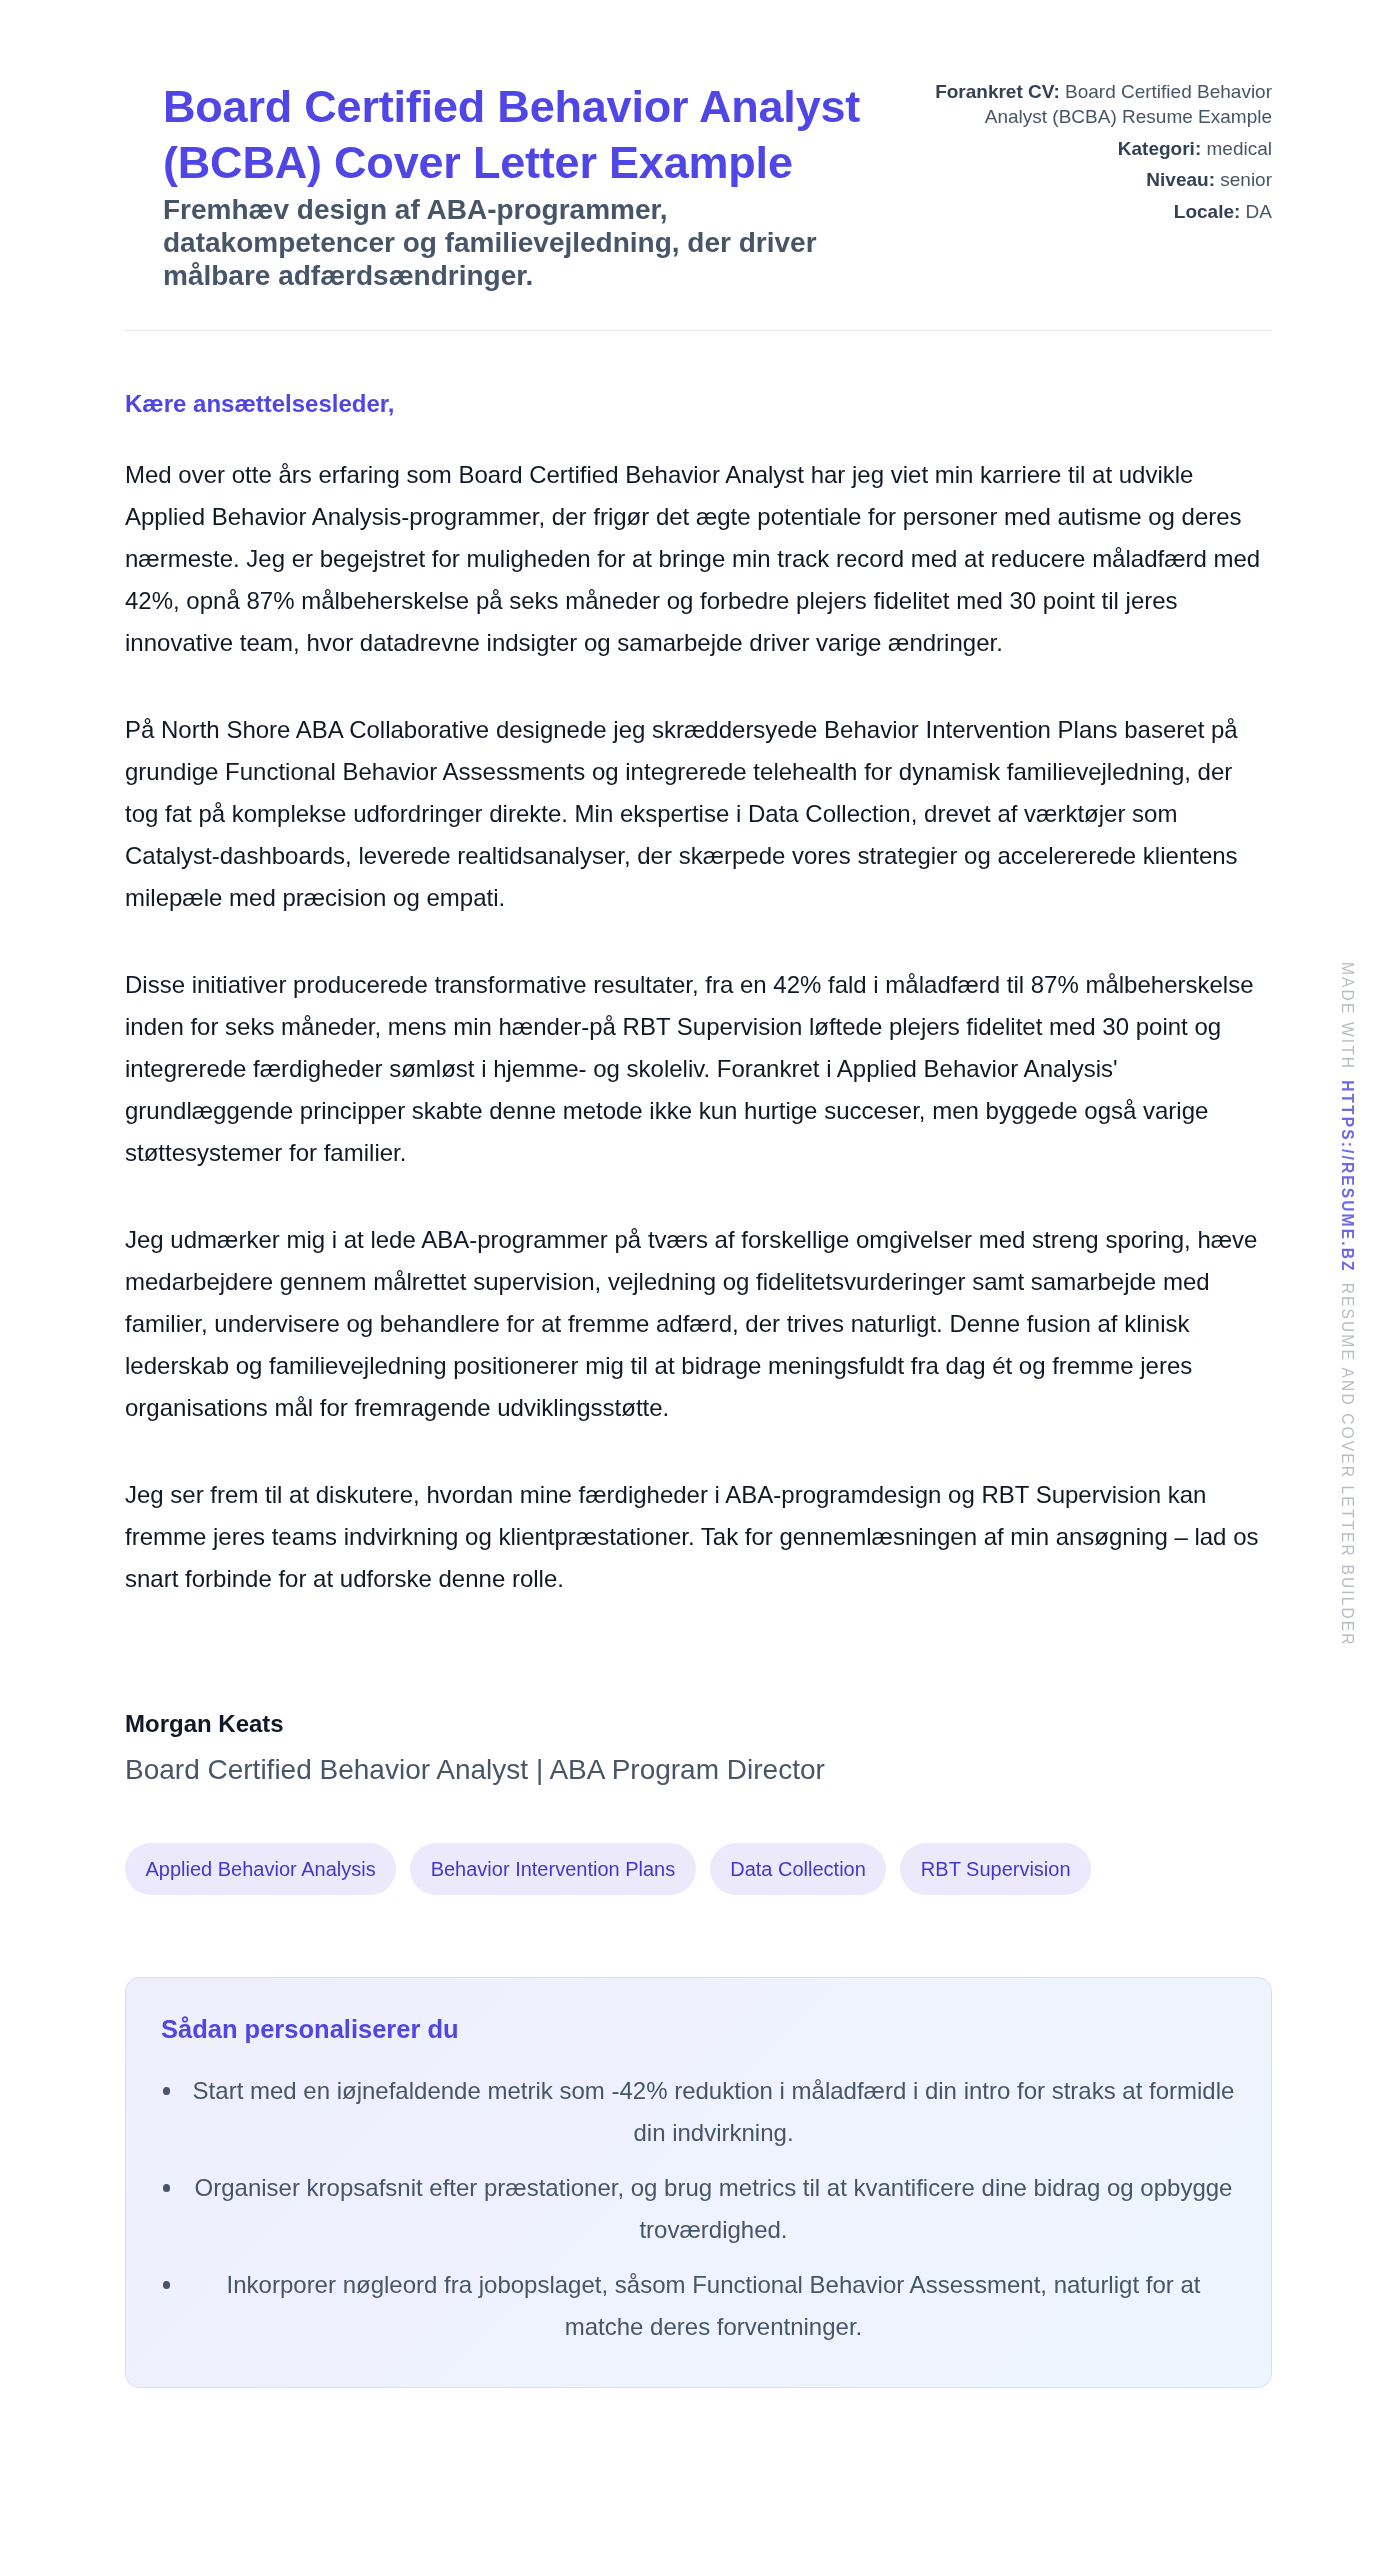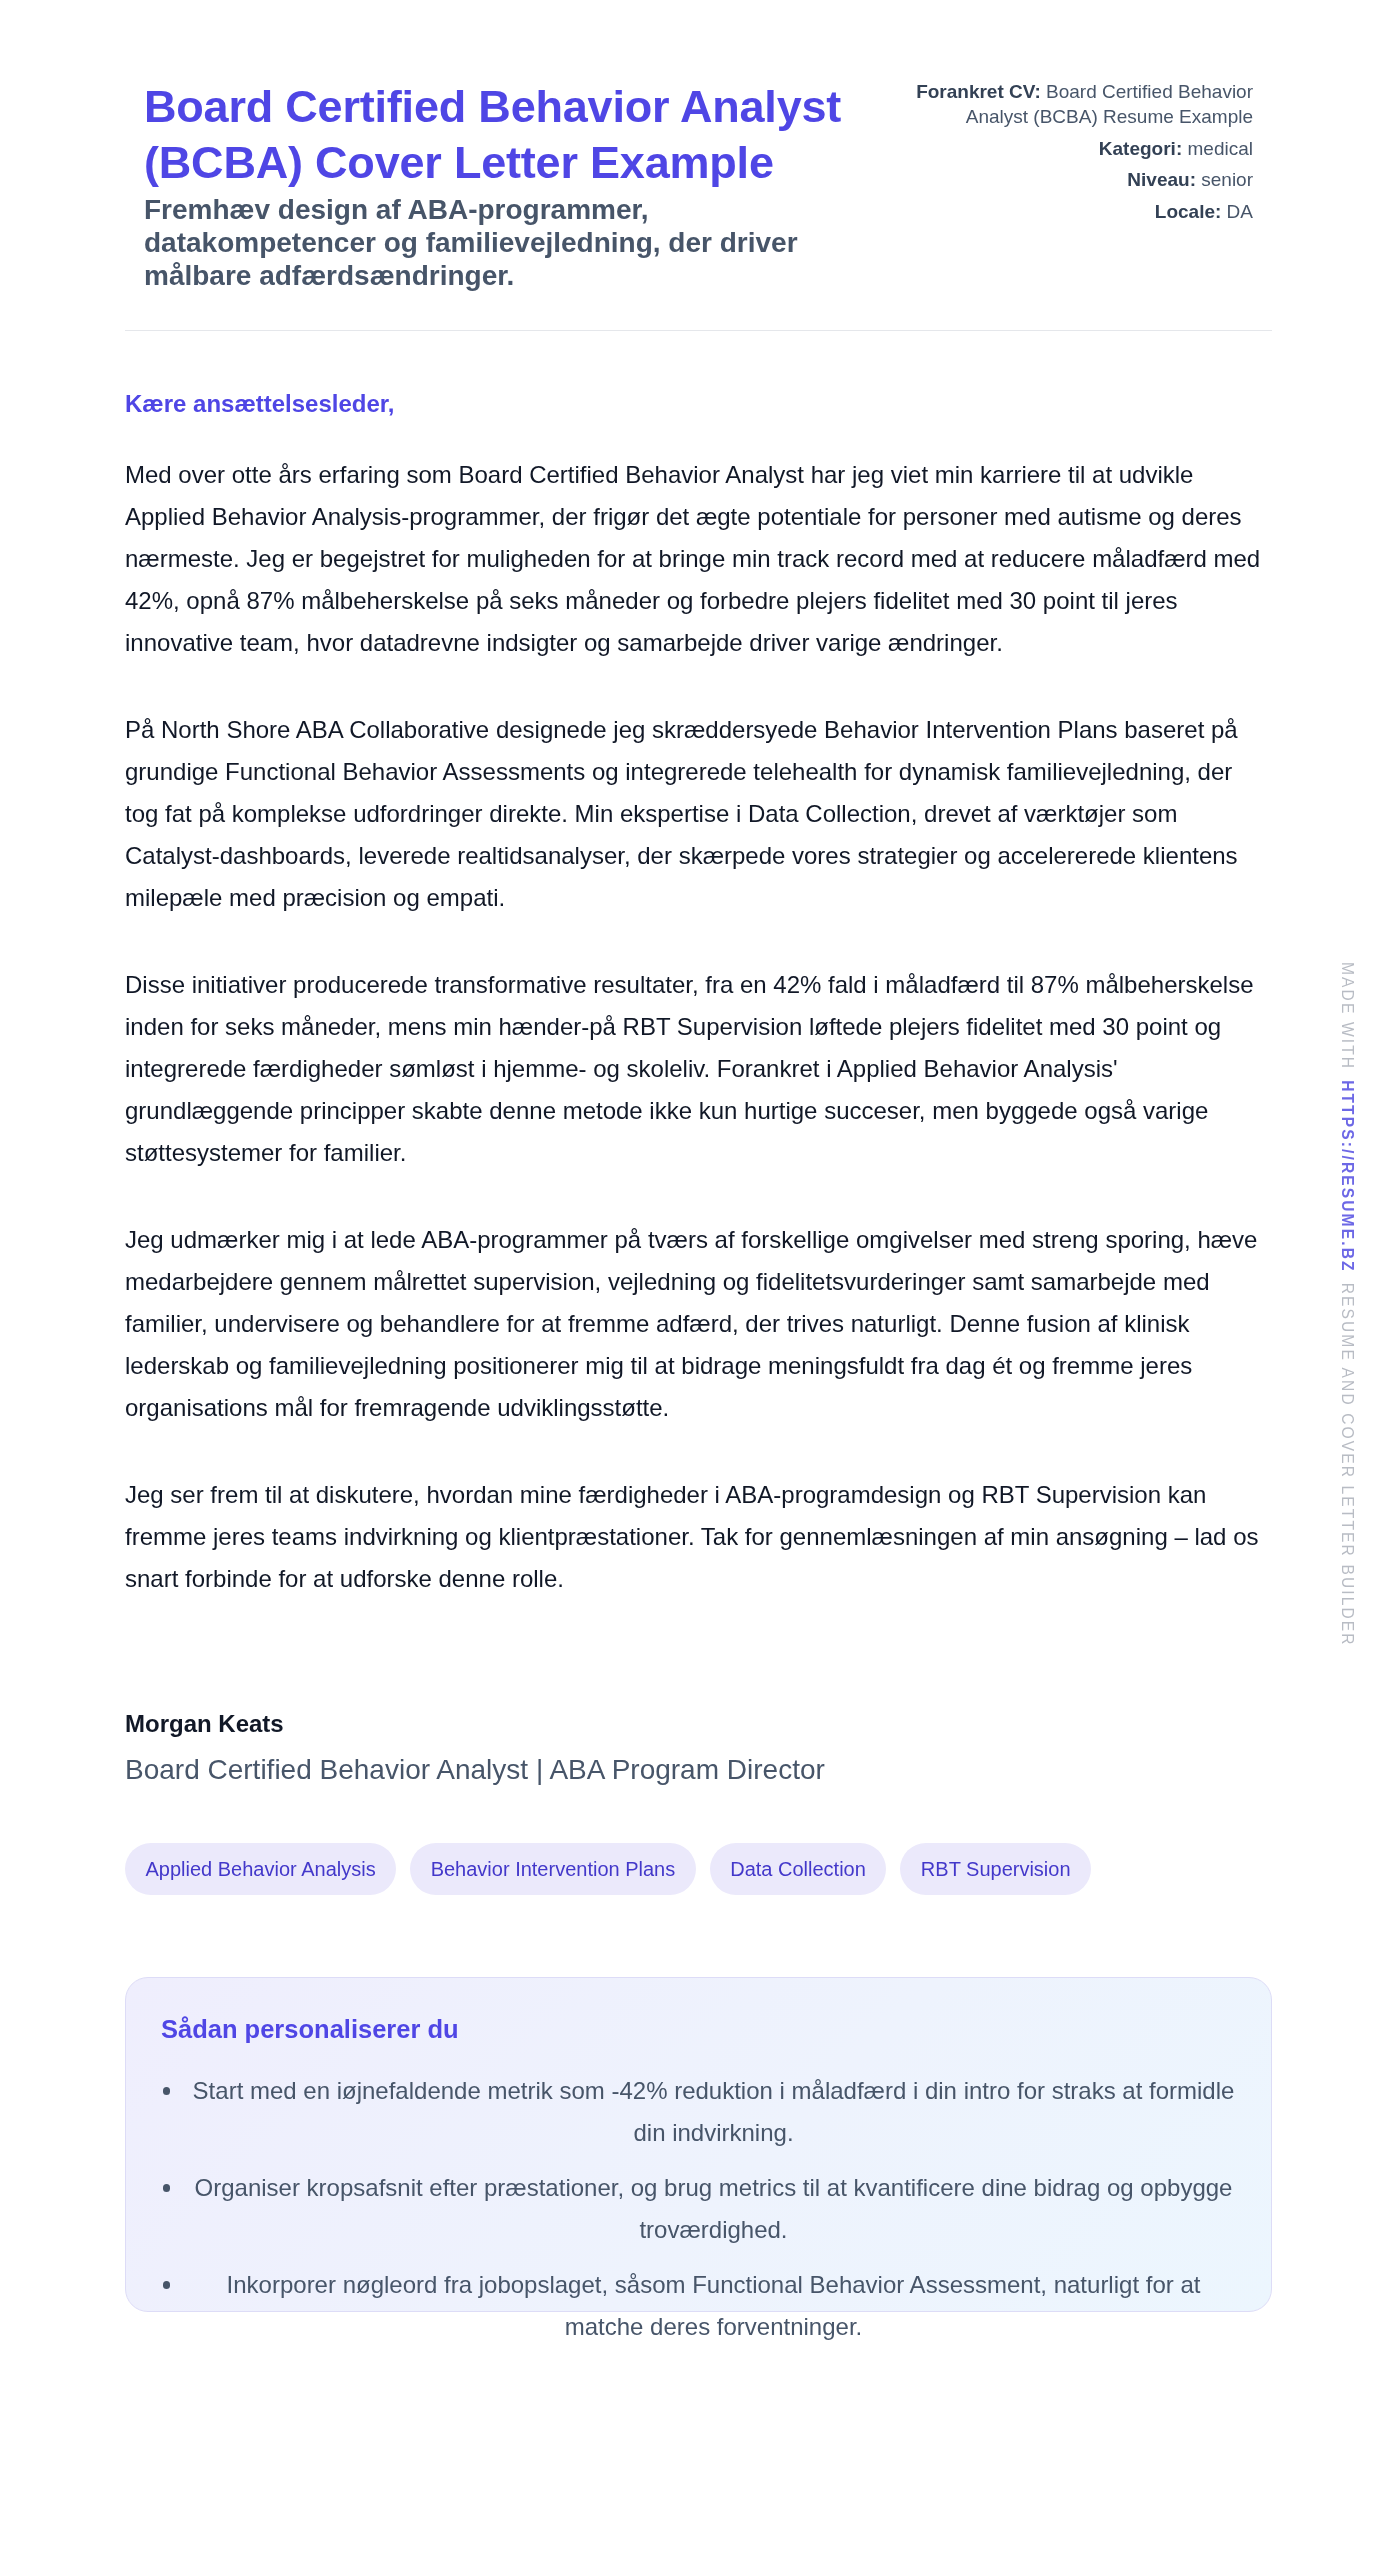--- a/index.html
+++ b/index.html
@@ -14,21 +14,21 @@
     }
     .page {
       position: absolute;
       left: 125px;
       top: 0;
       width: 1147px;
     }
     
     .header {
       display: flex;
-      justify-content: center;
+      justify-content: flex-end;
       align-items: flex-start;
       padding-top: 79px;
       padding-bottom: 38px;
       border-bottom: 1.6px solid #e5e7eb;
     }
     .header-left { width: 764px; }
     .title {
       font-size: 45px;
       line-height: 56px;
       font-weight: 700;
@@ -102,24 +102,24 @@
       font-weight: 500;
       padding: 14px 20.5px 13px;
       border-radius: 26px;
       white-space: nowrap;
     }
 
     
     .tips {
       margin-top: 82px;
       border: 1.6px solid #dddcf7;
-      border-radius: 23px;
+      border-radius: 14px;
       background: linear-gradient(135deg, #efeefd 0%, #eef3fd 55%, #ecf6fe 100%);
       padding: 36px 35px 36px 35px;
-      height: 335px;
+      height: 411px;
     }
     .tips-title {
       font-size: 25.5px;
       line-height: 31px;
       font-weight: 700;
       color: #4f46e5;
     }
     .tips-list {
       list-style: none;
       margin-top: 25px;

